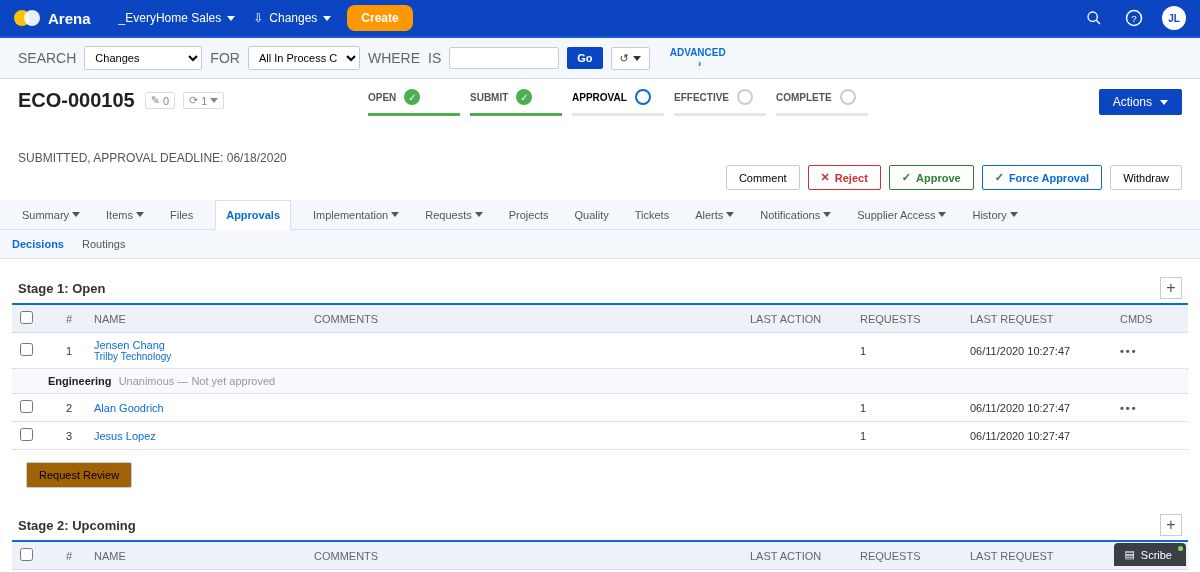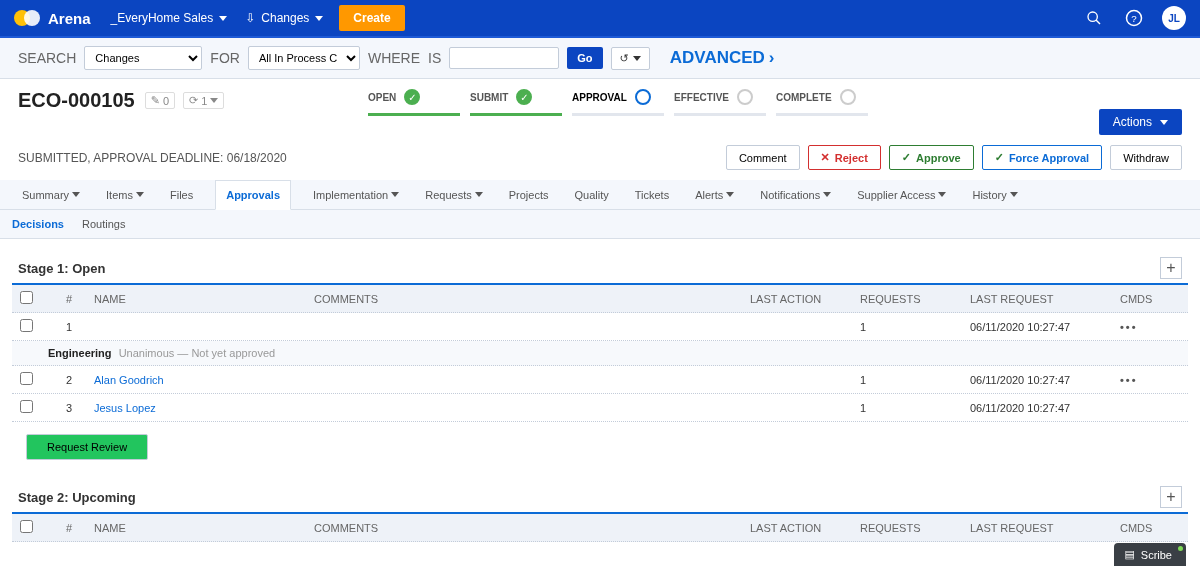--- a/index.html
+++ b/index.html
@@ -2,40 +2,40 @@
 <html><head>
 <meta charset="utf-8">
 <style>
 * { margin: 0; padding: 0; box-sizing: border-box; font-family: Arial, Helvetica, sans-serif; }
 body { background: #fff; font-size: 12px; color: #333; }
 .global-header { background: #0b45c1; height: 36px; display: flex; align-items: center; padding: 0 14px; color: #fff; }
 .logo-circles { display: flex; align-items: center; margin-right: 8px; }
 .logo-c { width: 16px; height: 16px; border-radius: 50%; }
 .logo-c1 { background: #ffc107; }
 .logo-c2 { background: #fff; margin-left: -6px; opacity: 0.9; }
-.brand { font-weight: bold; font-size: 15px; margin-right: 20px; }
+.brand { font-weight: bold; font-size: 15px; margin-right: 28px; }
 .ws-dropdown { font-size: 12px; display: flex; align-items: center; cursor: pointer; margin-right: 18px; }
 .ws-dropdown .caret { margin-left: 6px; }
 .changes-btn { display: flex; align-items: center; font-size: 12px; margin-right: 16px; cursor: pointer; }
 .changes-btn .icn { margin-right: 6px; }
-.create-btn { background: #ff9800; color: #fff; border: none; padding: 6px 14px; font-size: 12px; font-weight: bold; border-radius: 2px; cursor: pointer; }
+.create-btn { background: #ff9800; color: #fff; border: none; padding: 6px 14px; font-size: 12px; font-weight: bold; border-radius: 8px; cursor: pointer; }
 .header-right { margin-left: auto; display: flex; align-items: center; gap: 16px; }
 .icon-btn { width: 24px; height: 24px; display: flex; align-items: center; justify-content: center; cursor: pointer; color: #fff; }
 .avatar { width: 24px; height: 24px; border-radius: 50%; background: #fff; color: #0b45c1; font-size: 10px; font-weight: bold; display: flex; align-items: center; justify-content: center; }
 
 .search-bar { background: #f4f7fc; border-top: 2px solid #1e5ad6; border-bottom: 1px solid #d8dfe8; padding: 8px 18px; display: flex; align-items: center; gap: 8px; font-size: 11px; }
 .search-bar label { color: #666; font-size: 14px; }
 .search-bar select, .search-bar input[type=text] { border: 1px solid #c3ccd9; background: #fff; font-size: 11px; padding: 4px 6px; border-radius: 2px; }
 .sel-wide { width: 118px; }
 .sel-med { width: 112px; }
 .sel-num { width: 120px; }
 .search-text { width: 110px; }
 .go-btn { background: #0b45c1; color: #fff; border: none; padding: 5px 10px; font-size: 11px; font-weight: bold; border-radius: 2px; cursor: pointer; }
 .history-btn { border: 1px solid #c3ccd9; background: #fff; padding: 4px 8px; border-radius: 2px; cursor: pointer; display: flex; align-items: center; }
-.advanced-link { color: #0b6bd6; font-size: 17px; font-weight: bold; margin-left: 12px; cursor: pointer; display: flex; align-items: center; }
+.advanced-link { color: #0b6bd6; font-size: 10px; font-weight: bold; margin-left: 12px; cursor: pointer; display: flex; align-items: center; flex-direction: column; }
 .advanced-link .chev { margin-left: 4px; }
 
 .record-header { padding: 10px 18px 0 18px; display: flex; align-items: flex-start; }
 .rec-left { flex: 0 0 340px; }
 .rec-id-row { display: flex; align-items: center; gap: 10px; }
 .rec-id { font-size: 20px; font-weight: bold; color: #222; }
 .rec-badges { display: flex; gap: 8px; color: #888; font-size: 11px; align-items: center; }
 .rec-badges .bd { border: 1px solid #ddd; padding: 1px 5px; border-radius: 2px; display: flex; align-items: center; gap: 3px; }
 .rec-title { font-size: 13px; margin-top: 6px; color: #222; }
 
@@ -44,26 +44,26 @@
 .stage-top { display: flex; align-items: center; gap: 8px; }
 .stage-label { font-size: 10px; color: #555; font-weight: bold; }
 .stage.active .stage-label { color: #000; }
 .stage-circle { width: 16px; height: 16px; border-radius: 50%; border: 2px solid #ccc; display: inline-flex; align-items: center; justify-content: center; }
 .stage-circle.done { background: #4caf50; border-color: #4caf50; }
 .stage-circle.done::after { content: "✓"; color: #fff; font-size: 10px; }
 .stage-circle.current { border-color: #0b6bd6; }
 .stage-bar { height: 3px; width: 100%; background: #e2e6ed; margin-top: 8px; }
 .stage-bar.done { background: #4caf50; }
 
-.actions-btn { margin-left: auto; background: #0b45c1; color: #fff; border: none; padding: 6px 14px; font-size: 12px; border-radius: 2px; cursor: pointer; display: flex; align-items: center; gap: 8px; margin-top: 20px; }
+.actions-btn { margin-left: auto; background: #0b45c1; color: #fff; border: none; padding: 6px 14px; font-size: 12px; border-radius: 2px; cursor: pointer; display: flex; align-items: center; gap: 8px; }
 
 .status-row { padding: 10px 18px; display: flex; align-items: center; }
 .status-text { font-size: 12px; color: #555; }
 .btn-row { margin-left: auto; display: flex; gap: 8px; }
-.btn { border: 1px solid #c3ccd9; background: #fff; padding: 5px 12px; font-size: 11px; border-radius: 2px; cursor: pointer; display: flex; align-items: center; gap: 5px; }
+.btn { border: 1px solid #c3ccd9; background: #fff; padding: 5px 12px; font-size: 11px; border-radius: 2px; cursor: pointer; display: flex; align-items: center; gap: 5px; margin-top: 39px; }
 .btn.reject { color: #d32f2f; border-color: #d32f2f; font-weight: bold; }
 .btn.reject .x { color: #d32f2f; }
 .btn.approve { color: #2e7d32; border-color: #2e7d32; font-weight: bold; }
 .btn.approve .chk { color: #2e7d32; }
 .btn.force { color: #0b6bd6; border-color: #0b6bd6; font-weight: bold; }
 .btn.force .chk { color: #2e7d32; }
 
 .tabs-primary { border-bottom: 1px solid #d8dfe8; padding: 0 18px; display: flex; gap: 18px; font-size: 11px; background: #f4f7fc; }
 .tab-p { padding: 8px 4px; color: #555; cursor: pointer; display: flex; align-items: center; gap: 3px; }
 .tab-p.active { background: #fff; color: #0b6bd6; font-weight: bold; border: 1px solid #d8dfe8; border-bottom: 1px solid #fff; margin-bottom: -1px; padding: 8px 10px; }
@@ -89,21 +89,21 @@
 .col-last-req { width: 150px; }
 .col-cmds { width: 60px; }
 .group-row { background: #f7f9fc; font-size: 11px; padding: 6px 8px 6px 36px; border-bottom: 1px dotted #c3ccd9; }
 .group-row b { color: #222; }
 .group-row .meta { color: #999; margin-left: 4px; }
 .grid-row .link { color: #0b6bd6; cursor: pointer; }
 .grid-row .sub { color: #0b6bd6; font-size: 10px; display: block; }
 .cmds-dots { cursor: pointer; color: #555; letter-spacing: 2px; font-weight: bold; }
 .grid-body .grid-row { background: #fff; }
 
-.req-review-btn { border: 1px solid #c3ccd9; background: #22c55e; padding: 6px 20px; font-size: 11px; border-radius: 2px; cursor: pointer; margin: 12px 0 0 14px; }
+.req-review-btn { border: 1px solid #c3ccd9; background: #a16207; padding: 6px 12px; font-size: 11px; border-radius: 2px; cursor: pointer; margin: 12px 0 0 14px; }
 
 .scribe-widget { position: fixed; right: 14px; bottom: 6px; background: #3a3f45; color: #fff; font-size: 11px; padding: 5px 14px 5px 10px; border-radius: 4px 4px 0 0; display: flex; align-items: center; gap: 6px; }
 .scribe-widget .dot { width: 5px; height: 5px; border-radius: 50%; background: #7ed957; position: absolute; top: 3px; right: 3px; }
 
 .caret-down { display: inline-block; width: 0; height: 0; border-left: 4px solid transparent; border-right: 4px solid transparent; border-top: 5px solid currentColor; }
 </style>
 </head>
 <body>
 
 <div class="global-header">
@@ -312,20 +312,24 @@
       <div class="col-req">REQUESTS</div>
       <div class="col-last-req">LAST REQUEST</div>
       <div class="col-cmds">CMDS</div>
     </div>
 
 
     <div class="grid-body">
       <div class="grid-row">
         <div class="col-chk"><input type="checkbox" style=""></div>
         <div class="col-num">1</div>
+        <div class="col-name">
+          <span class="link">Jensen Chang</span>
+          <span class="sub">Trilby Technology</span>
+        </div>
         <div class="col-comm"></div>
         <div class="col-last-action"></div>
         <div class="col-req">1</div>
         <div class="col-last-req">06/11/2020 10:27:47</div>
         <div class="col-cmds"><span class="cmds-dots">•••</span></div>
       </div>
     </div>
 
     <div class="group-row">
       <b>Engineering</b>

